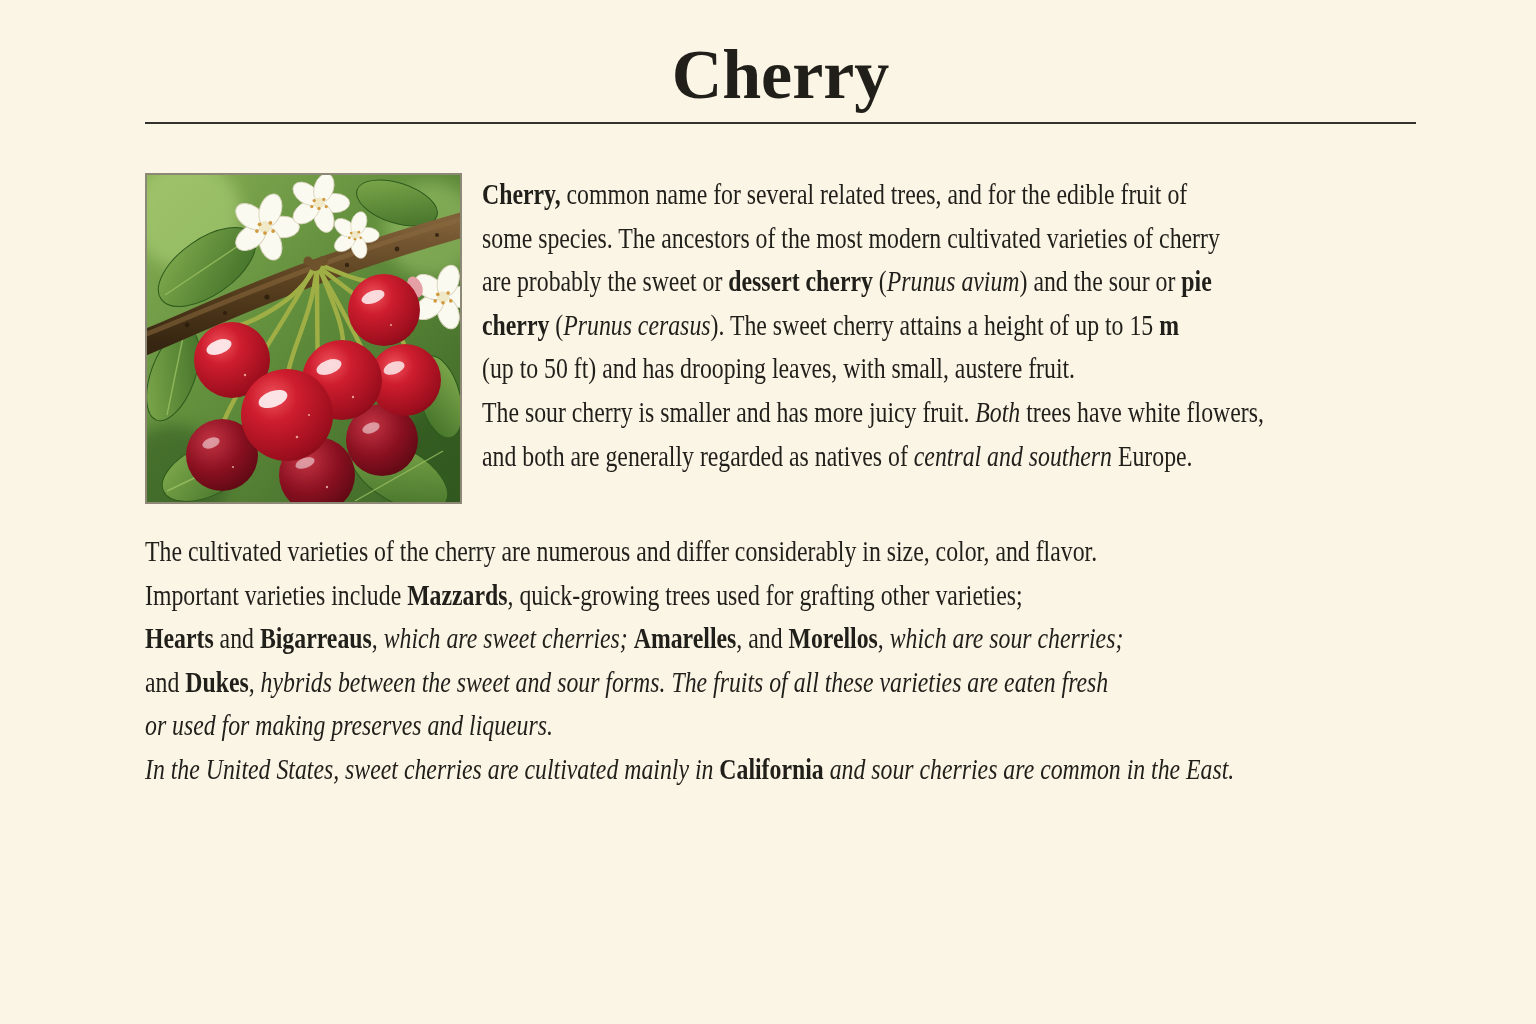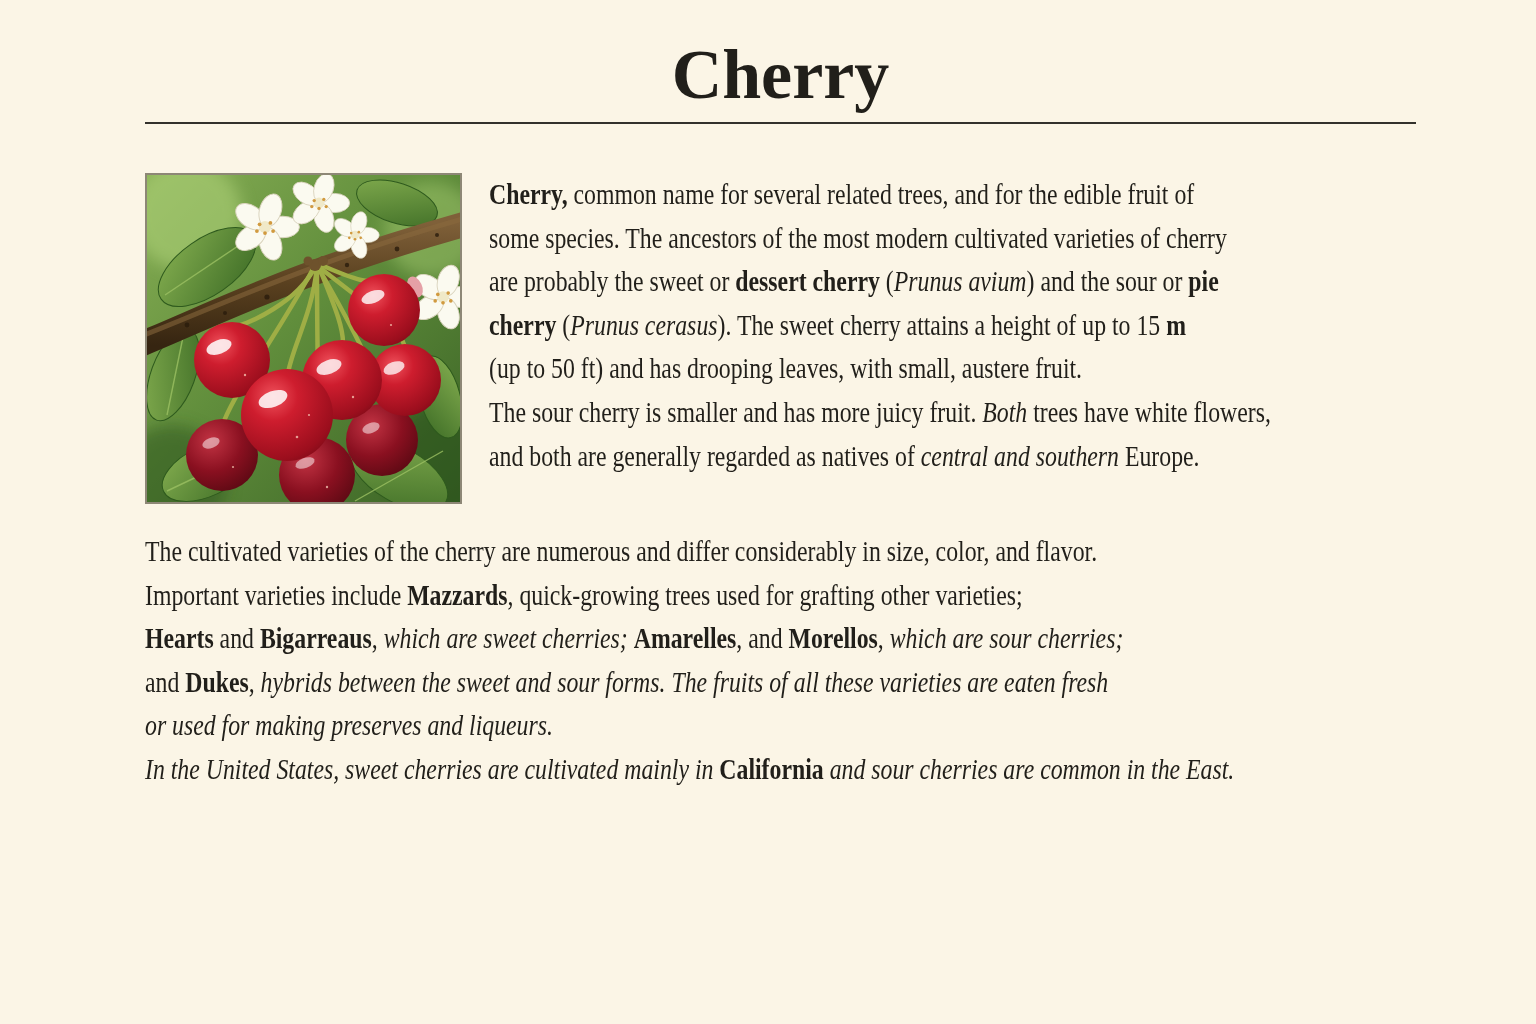--- a/index.html
+++ b/index.html
@@ -27,21 +27,21 @@
     color:var(--fg);
   }
   .title-rule{
     margin-top:12px;
     height:2px;
     background:var(--rule);
   }
   .content-row{
     margin-top:49px;
     display:flex;
-    gap:27px;
+    gap:20px;
     align-items:flex-start;
   }
   .photo-frame{
     flex:0 0 auto;
     width:317px;
     height:331px;
     border:2px solid #8d8776;
     background:#4a7430;
     overflow:hidden;
   }

